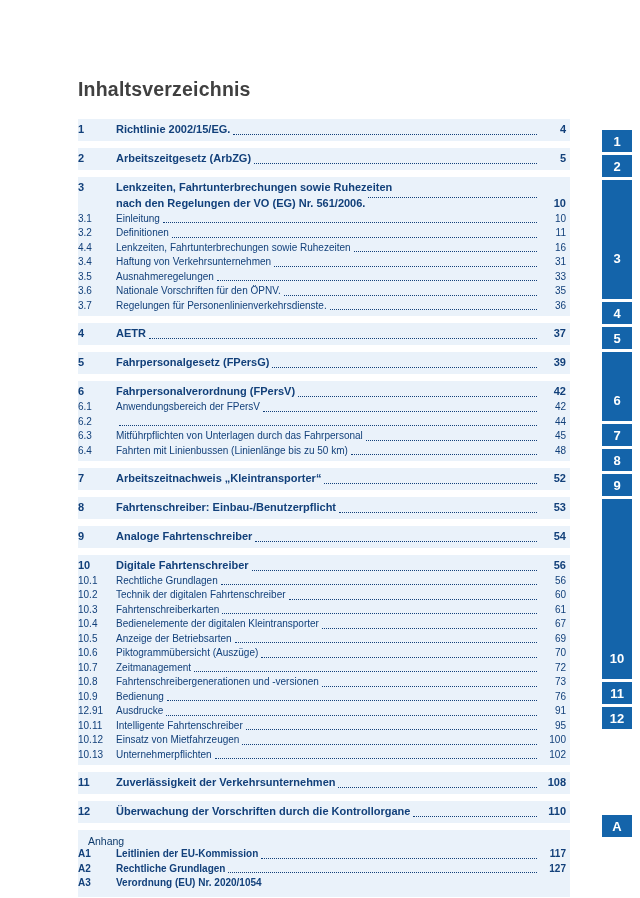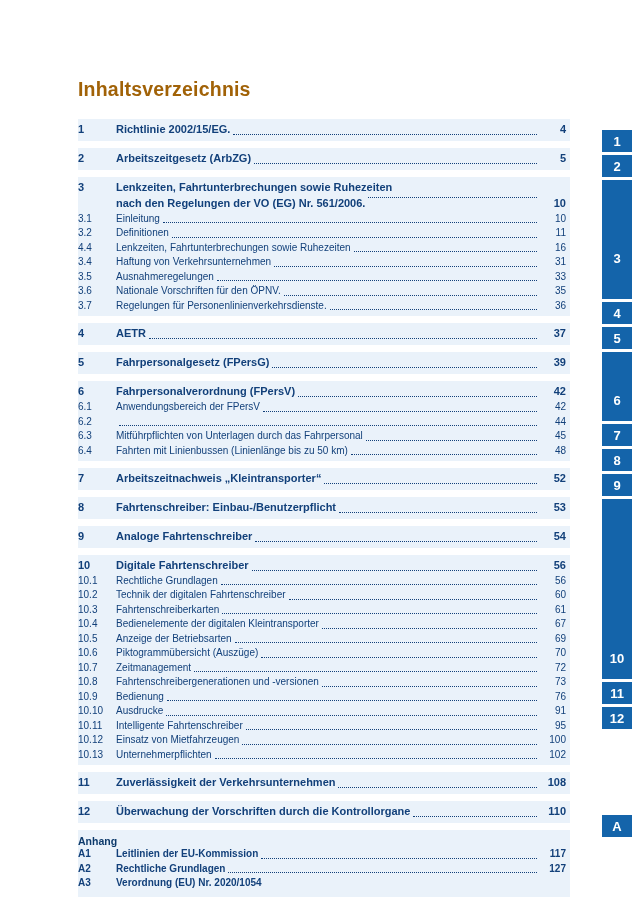--- a/index.html
+++ b/index.html
@@ -22,21 +22,21 @@
   }
   .content {
     position: absolute;
     left: 78px;
     top: 78px;
     width: 492px;
   }
   .doc-title {
     font-size: 19.5px;
     font-weight: bold;
-    color: #a16207;
+    color: #404040;
     letter-spacing: 0.2px;
     margin: 0 0 18px 0;
   }
   
   .toc-block {
     margin-bottom: 0;
   }
   .row {
     display: flex;
     align-items: flex-end;
@@ -92,23 +92,23 @@
   }
   .gap {
     height: 7px;
   }
   
   .anhang {
     background: #eaf2fa;
     padding: 5px 4px 6px 0;
   }
   .anhang .head {
-    font-weight: bold;
+    font-weight: normal;
     font-size: 10.5px;
-    padding-left: 0;
+    padding-left: 10px;
   }
   .anhang .row {
     font-weight: bold;
   }
   
   .tabs {
     position: absolute;
     right: 8px;
     top: 130px;
     width: 30px;
@@ -371,21 +371,21 @@
         <span class="dots"></span>
         <span class="pg">73</span>
       </div>
       <div class="row">
         <span class="num">10.9</span>
         <span class="txt">Bedienung</span>
         <span class="dots"></span>
         <span class="pg">76</span>
       </div>
       <div class="row">
-        <span class="num">10.10</span>
+        <span class="num">12.91</span>
         <span class="txt">Ausdrucke</span>
         <span class="dots"></span>
         <span class="pg">91</span>
       </div>
       <div class="row">
         <span class="num">10.11</span>
         <span class="txt">Intelligente Fahrtenschreiber</span>
         <span class="dots"></span>
         <span class="pg">95</span>
       </div>

